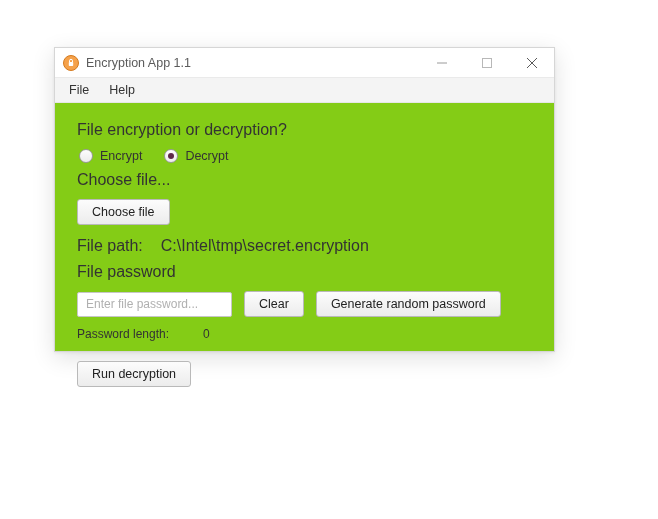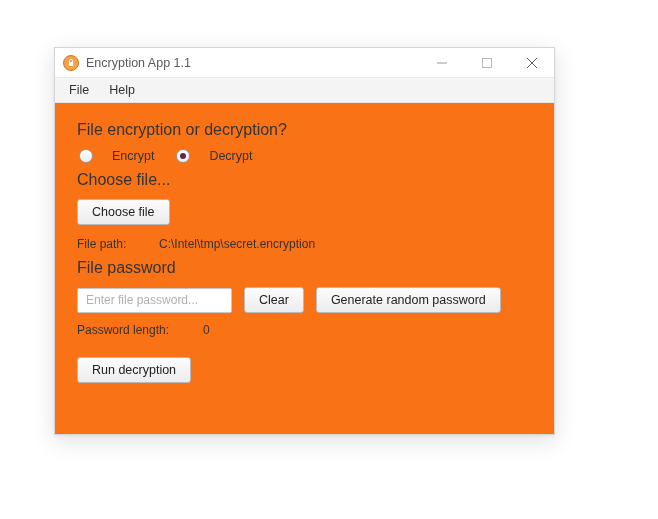--- a/index.html
+++ b/index.html
@@ -12,22 +12,22 @@
     color: #333;
   }
   .canvas {
     position: relative;
     width: 658px; height: 519px;
     background: #ffffff;
   }
   .window {
     position: absolute;
     left: 54px; top: 47px;
-    width: 501px; height: 388px;
-    background: #f97316;
+    width: 501px; height: 305px;
+    background: #84cc16;
     border: 1px solid #d6d6d6;
     box-shadow: 0 6px 22px rgba(0,0,0,0.12), 0 1px 3px rgba(0,0,0,0.06);
   }
   .titlebar {
     height: 30px;
     display: flex;
     align-items: center;
     border-bottom: 1px solid #eaeaea;
     padding: 0 0 0 8px;
     background: #fff;
@@ -79,21 +79,21 @@
   .section-title.small-gap { margin-top: 6px; }
 
   .radio-row {
     display: flex;
     gap: 22px;
     align-items: center;
     margin-bottom: 8px;
     padding-left: 2px;
   }
   .radio {
-    display: flex; align-items: center; gap: 19px;
+    display: flex; align-items: center; gap: 7px;
     font-size: 12.5px;
     color: #333;
     cursor: default;
   }
   .radio .dot {
     width: 14px; height: 14px;
     border-radius: 50%;
     border: 1px solid #9a9a9a;
     background: linear-gradient(#fdfdfd,#ececec);
     display:flex;align-items:center;justify-content:center;
@@ -117,21 +117,21 @@
     border-radius: 3px;
     cursor: default;
     white-space: nowrap;
   }
 
   .choose-row { margin-top: 0; margin-bottom: 12px; }
 
   .kv-row {
     display: flex;
     gap: 18px;
-    font-size: 12px;
+    font-size: 16px;
     color: #333;
     margin-bottom: 8px;
   }
   .kv-row .label { min-width: 64px; }
   .kv-row .value { color: #333; }
 
   .file-pw-row {
     display: flex;
     gap: 12px;
     align-items: center;

